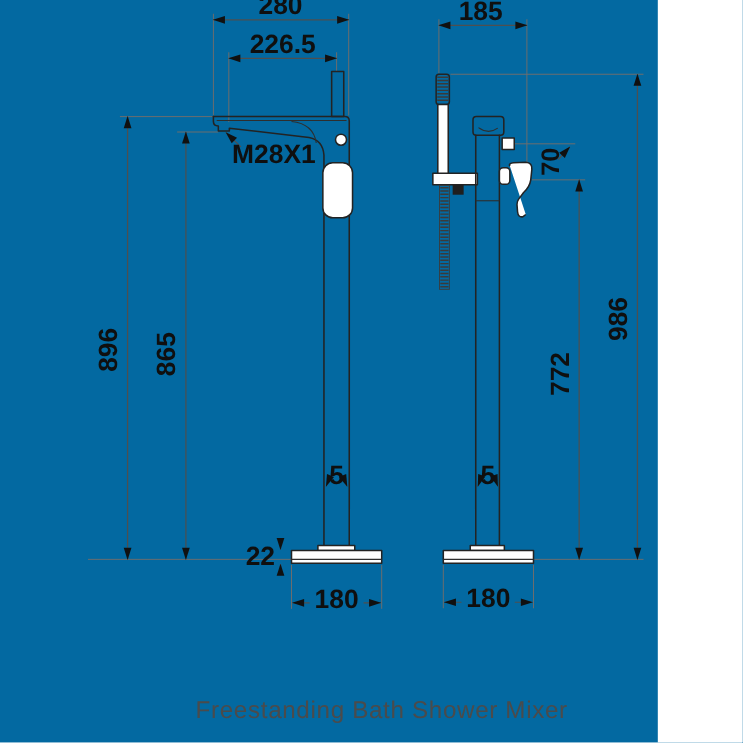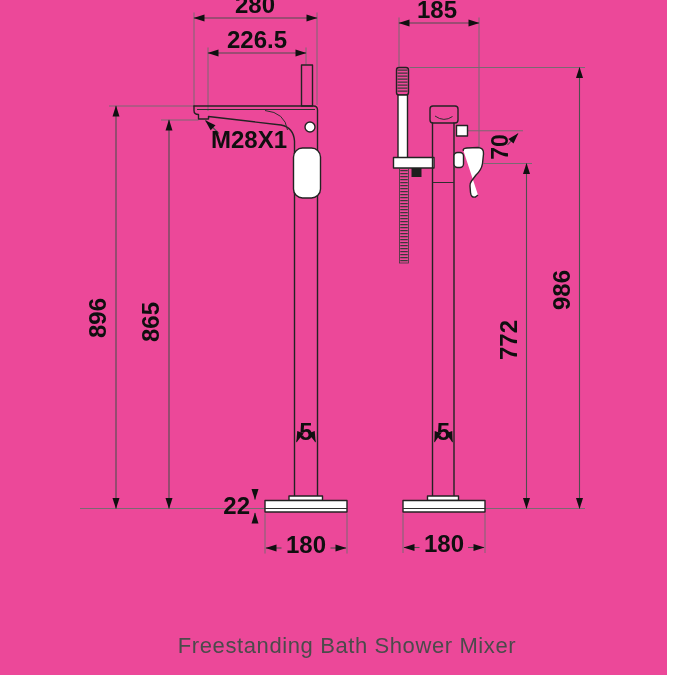--- a/index.html
+++ b/index.html
@@ -1,16 +1,16 @@
 <!DOCTYPE html>
 <html><head>
 <meta charset="utf-8">
 <style>
   html,body{margin:0;padding:0;background:#ffffff;width:675px;height:675px;overflow:hidden;}
-  .stage{width:667px;height:675px;position:relative;background:#ec4899;}
+  .stage{width:598px;height:675px;position:relative;background:#0369a1;}
   svg{display:block;}
   .outline{fill:none;stroke:#232323;stroke-width:1.4;stroke-linejoin:round;stroke-linecap:round;}
   .outline-fill{fill:#ffffff;stroke:#232323;stroke-width:1.4;stroke-linejoin:round;}
   .thin{fill:none;stroke:#2e2e2e;stroke-width:1;}
   .dim{fill:none;stroke:#4f4f4f;stroke-width:1.1;}
   .ext{fill:none;stroke:#6d6d6d;stroke-width:0.9;}
   .solid{fill:#1f1f1f;stroke:none;}
   .ribs{fill:none;stroke:#3a3a3a;stroke-dasharray:1.3 1.7;}
   .dim-text{font-family:"Liberation Sans",sans-serif;font-weight:700;font-size:24px;fill:#0f0f0f;}
   .dim-text-m{font-family:"Liberation Sans",sans-serif;font-weight:700;font-size:23px;fill:#0f0f0f;}

